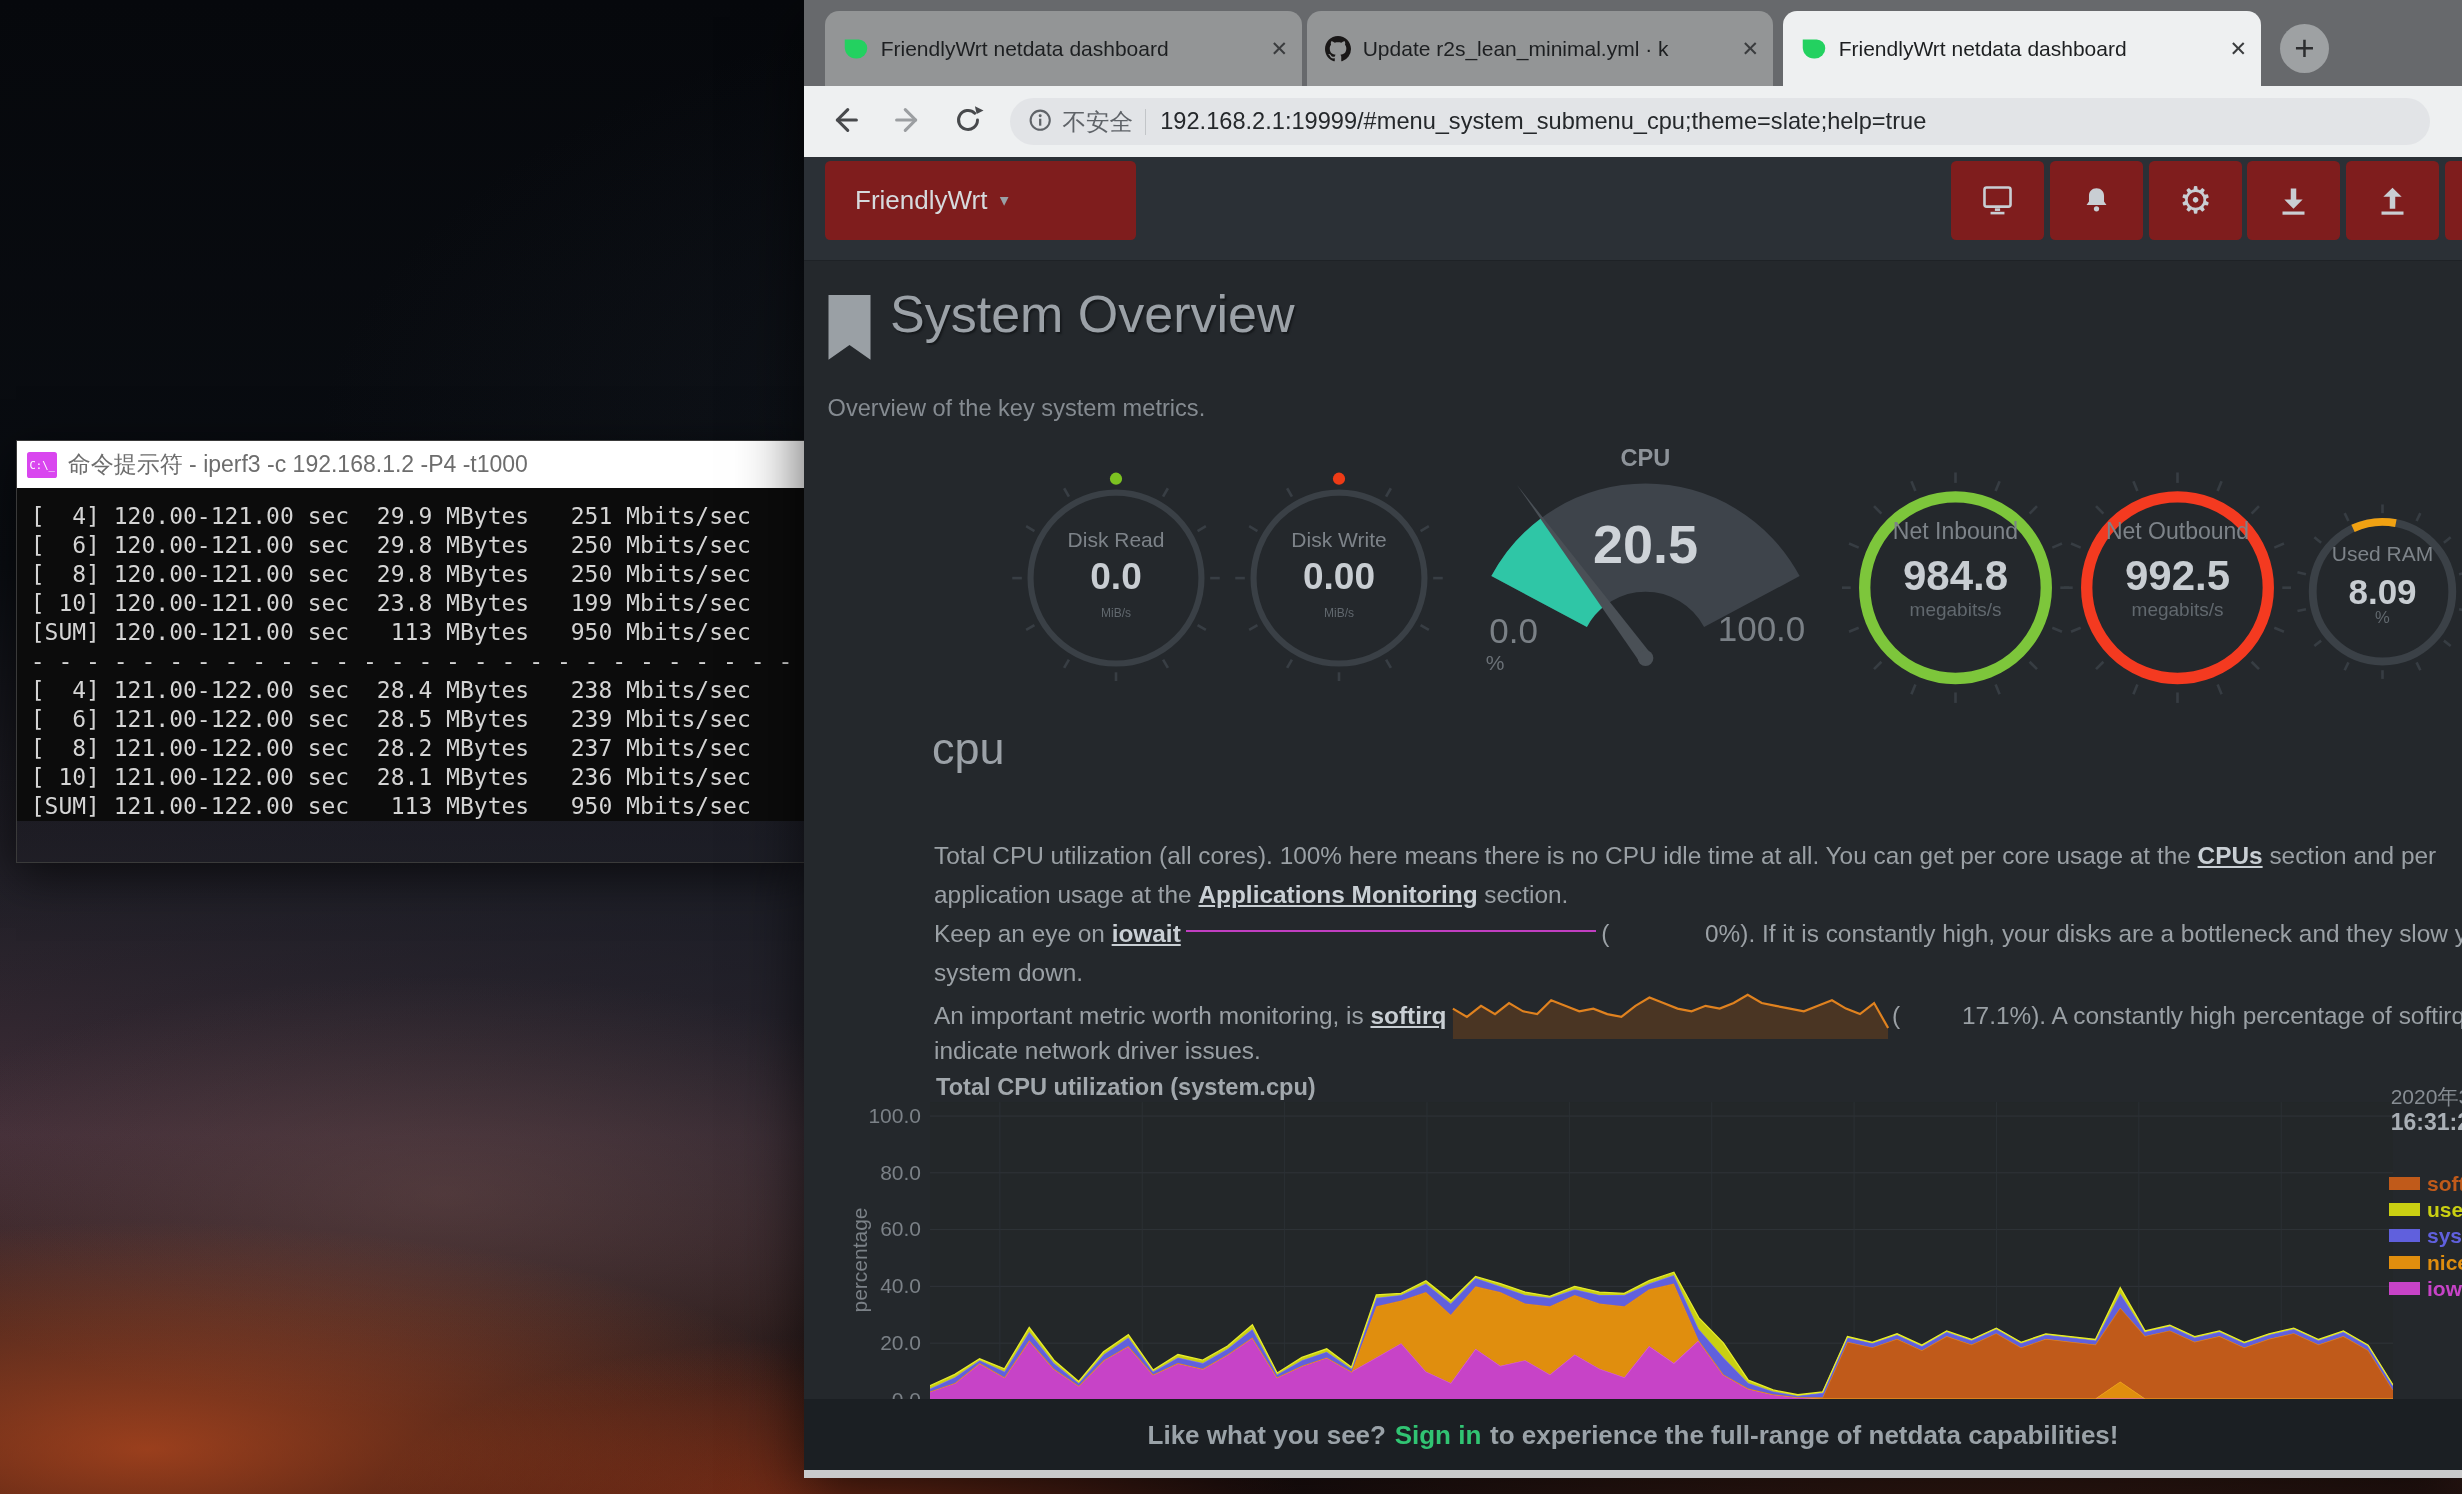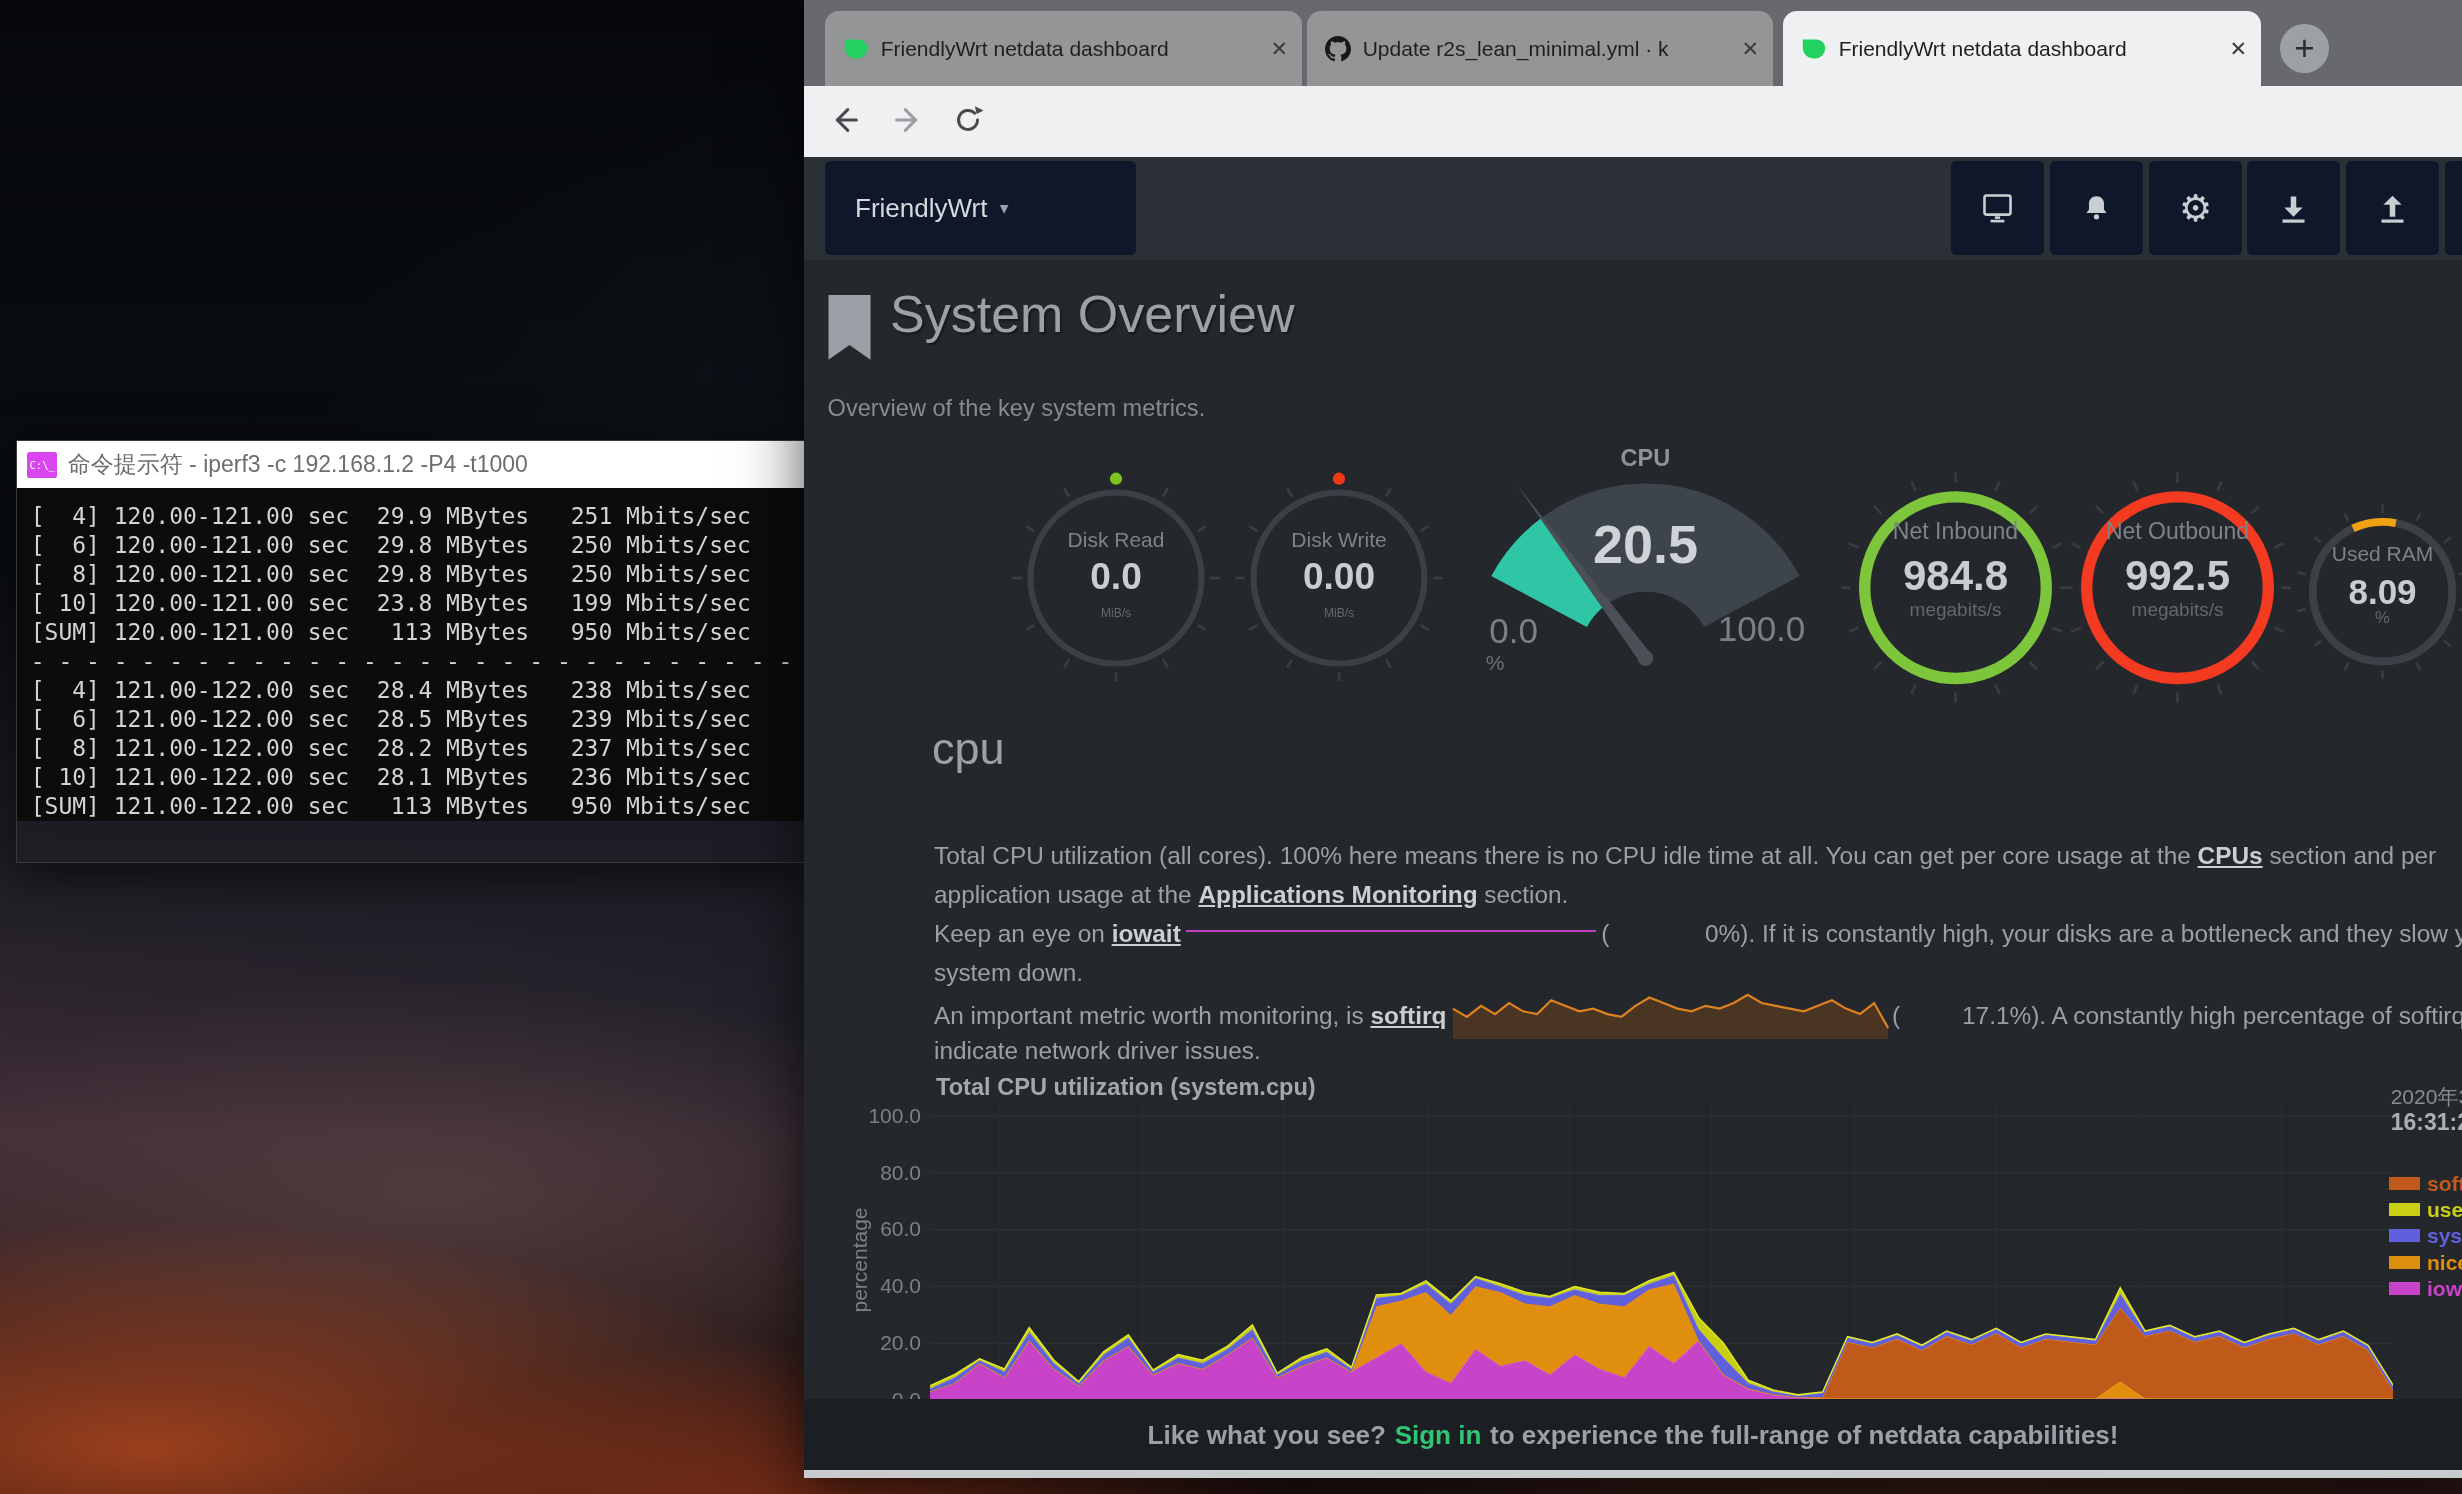--- a/index.html
+++ b/index.html
@@ -36,21 +36,21 @@
   .toolbar{position:absolute;left:0;top:86px;width:100%;height:71px;background:#eef0f1;display:flex;align-items:center;}
   .nav-icon{margin-left:23px;flex:0 0 auto;}
   .omnibox{margin-left:23px;width:1420px;height:47px;background:#e2e4e7;border-radius:23.6px;display:flex;align-items:center;padding:0 17.5px;box-sizing:border-box;}
   .omni-sec{font-size:23.6px;color:#5f6368;margin:0 12.2px 0 10.5px;white-space:nowrap;}
   .omni-sep{width:0.9px;height:26px;background:#c2c5c8;margin-right:14px;}
   .omni-url{font-size:23.6px;color:#25282b;white-space:nowrap;overflow:hidden;}
   .partial-star{position:absolute;right:-14px;top:108px;color:#5f6368;font-size:30px;}
   
   .page{position:absolute;left:0;top:157px;width:1658px;height:1313px;background:#24282c;overflow:visible;}
   .nd-header{position:absolute;left:0;top:0;width:100%;height:103px;background:#2b3036;border-bottom:1.7px solid #1e2226;}
-  .nd-well{position:absolute;top:4.4px;height:94px;background:#0f172a;border-radius:5.2px;}
+  .nd-well{position:absolute;top:4.4px;height:79px;background:#7f1d1d;border-radius:5.2px;}
   .nd-menu{left:21px;width:311px;display:flex;align-items:center;padding-left:30px;box-sizing:border-box;}
   .nd-menu-label{color:#d6dadd;font-size:26px;}
   .nd-caret{color:#9aa0a6;font-size:17.5px;margin-left:12.2px;}
   .nd-btn{width:93px;display:flex;align-items:center;justify-content:center;color:#c9ced3;}
   .nd-btn svg{display:block;}
   .glyph-icon{font-size:37px;color:#c9ced3;font-family:"DejaVu Sans",sans-serif;}
   .bookmark{position:absolute;left:21px;top:138px;}
   .page-title{position:absolute;left:86px;top:127px;font-size:52px;color:#9ba1a7;text-shadow:1.7px 1.7px 1.7px #16191c;}
   .page-subtitle{position:absolute;left:23.6px;top:238px;font-size:23.6px;color:#858b91;}
   
@@ -160,20 +160,32 @@
           <path d="M20 10l12 12-12 12"></path>
           <path d="M32 22H10"></path>
         </svg>
     </span>
     <span class="nav-icon">
       <svg width="38" height="38" viewBox="0 0 44 44">
           <path d="M33 22a11 11 0 1 1-3.2-7.8" fill="none" stroke="#47494c" stroke-width="3.4" stroke-linecap="round"></path>
           <path d="M30 6l2 9 8-4z" fill="#47494c"></path>
         </svg>
     </span>
+    <div class="omnibox">
+      <span>
+        <svg width="24.4" height="24.4" viewBox="0 0 28 28">
+            <circle cx="14" cy="14" r="11" fill="none" stroke="#5f6368" stroke-width="2.4"></circle>
+            <circle cx="14" cy="9" r="1.7" fill="#5f6368"></circle>
+            <rect x="12.7" y="12.3" width="2.6" height="8" fill="#5f6368"></rect>
+          </svg>
+      </span>
+      <span class="omni-sec">不安全</span>
+      <span class="omni-sep"></span>
+      <span class="omni-url">192.168.2.1:19999/#menu_system_submenu_cpu;theme=slate;help=true</span>
+    </div>
     <span class="partial-star">☆</span>
   </div>
 
   <div class="page">
     <div class="nd-header">
       <div class="nd-well nd-menu">
         <span class="nd-menu-label">FriendlyWrt</span>
         <span class="nd-caret">▾</span>
       </div>
       <div class="nd-well nd-btn" style="left:1147px;">

